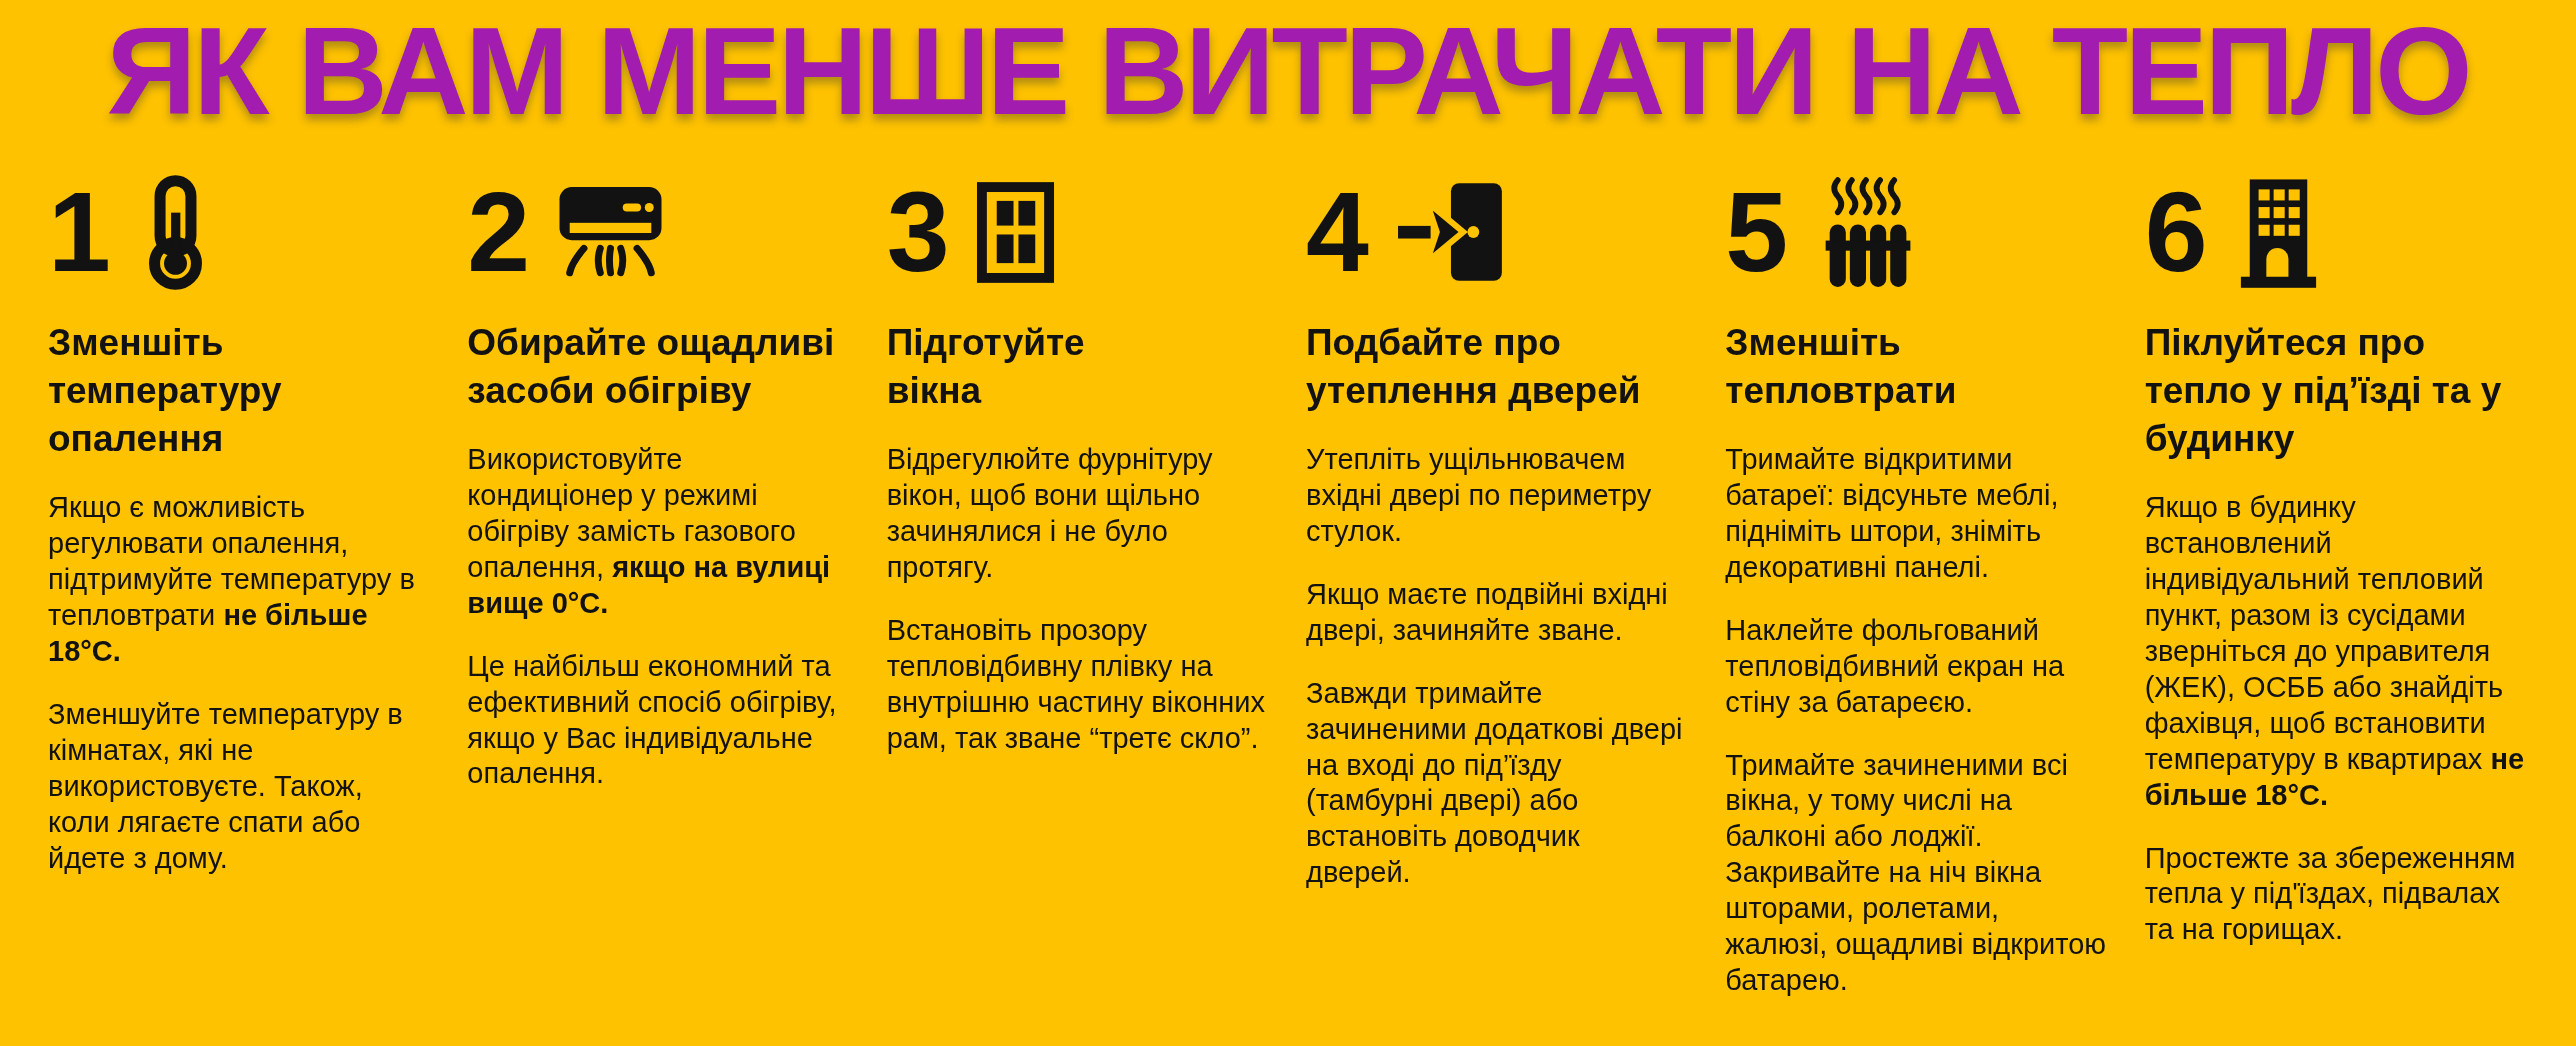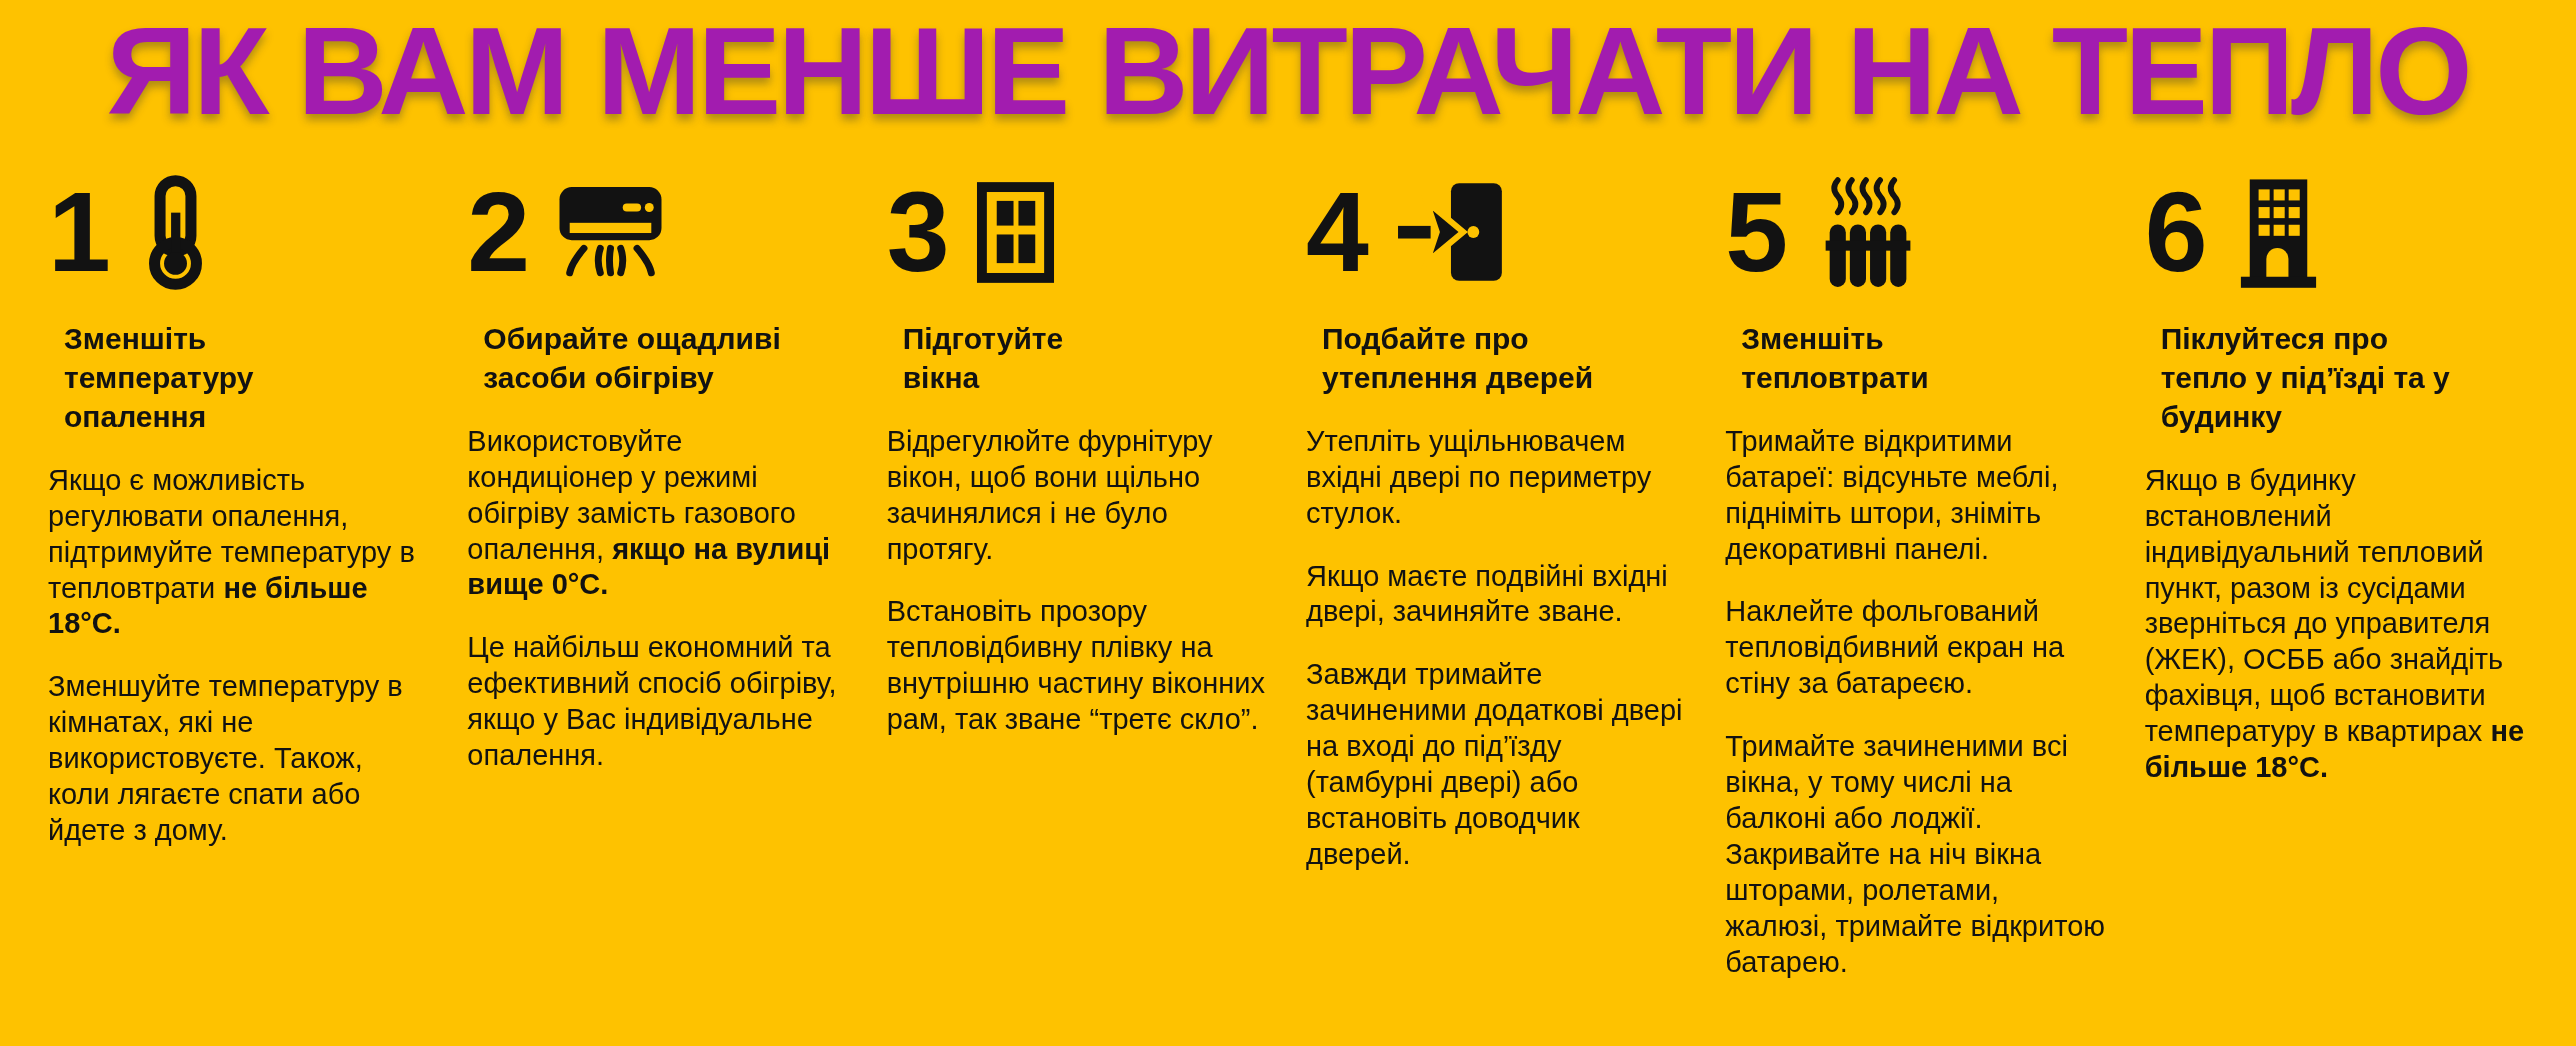--- a/index.html
+++ b/index.html
@@ -36,22 +36,22 @@
   }
   .num {
     font-size: 113px;
     font-weight: 700;
     line-height: 1;
     letter-spacing: -2.7px;
   }
   .icon { display: block; }
   .icon svg { display: block; }
   .heading {
-    margin: 27px 0 0 16px;
-    font-size: 30px;
+    margin: 27px 0 0 0;
+    font-size: 37px;
     font-weight: 700;
     line-height: 1.3;
     white-space: pre-line;
   }
   .col p {
     margin: 27px 0 0 0;
     font-size: 29px;
     line-height: 1.24;
   }
   .b { font-weight: 700; }
@@ -158,21 +158,21 @@
           <rect x="27" y="24" width="8" height="31" rx="4" fill="#121212"></rect>
           <rect x="37" y="24" width="8" height="31" rx="4" fill="#121212"></rect>
           <rect x="5" y="32" width="42" height="5" fill="#121212"></rect>
         </svg>
       </span>
     </div>
     <h2 class="heading">Зменшіть
 тепловтрати</h2>
     <p><span>Тримайте відкритими батареї: відсуньте меблі, підніміть штори, зніміть декоративні панелі.</span></p>
     <p><span>Наклейте фольгований тепловідбивний екран на стіну за батареєю.</span></p>
-    <p><span>Тримайте зачиненими всі вікна, у тому числі на балконі або лоджії. Закривайте на ніч вікна шторами, ролетами, жалюзі, тримайте відкритою батарею.</span></p>
+    <p><span>Тримайте зачиненими всі вікна, у тому числі на балконі або лоджії. Закривайте на ніч вікна шторами, ролетами, жалюзі, ощадливі відкритою батарею.</span></p>
   </section>
 
   <section class="col">
     <div class="numrow">
       <div class="num">6</div>
       <span class="icon">
         <svg width="89" height="115" viewBox="0 0 40 52">
           <rect x="7" y="2" width="26" height="45" fill="#121212"></rect>
           <rect x="3" y="46" width="34" height="5" fill="#121212"></rect>
           <rect x="11" y="6.5" width="5" height="5" fill="#FEC200"></rect>
@@ -185,16 +185,17 @@
           <rect x="17.8" y="22.5" width="5" height="5" fill="#FEC200"></rect>
           <rect x="24.6" y="22.5" width="5" height="5" fill="#FEC200"></rect>
           <path d="M14.5 46 v-8 a5 5 0 0 1 10 0 v8 z" fill="#FEC200"></path>
         </svg>
       </span>
     </div>
     <h2 class="heading">Піклуйтеся про
 тепло у під’їзді та у
 будинку</h2>
     <p><span>Якщо в будинку встановлений індивідуальний тепловий пункт, разом із сусідами зверніться до управителя (ЖЕК), ОСББ або знайдіть фахівця, щоб встановити температуру в квартирах </span><span class="b">не більше 18°С.</span></p>
+    <p><span>Простежте за збереженням тепла у під'їздах, підвалах та на горищах.</span></p>
   </section>
 
 </div>
 
 
 </body></html>

